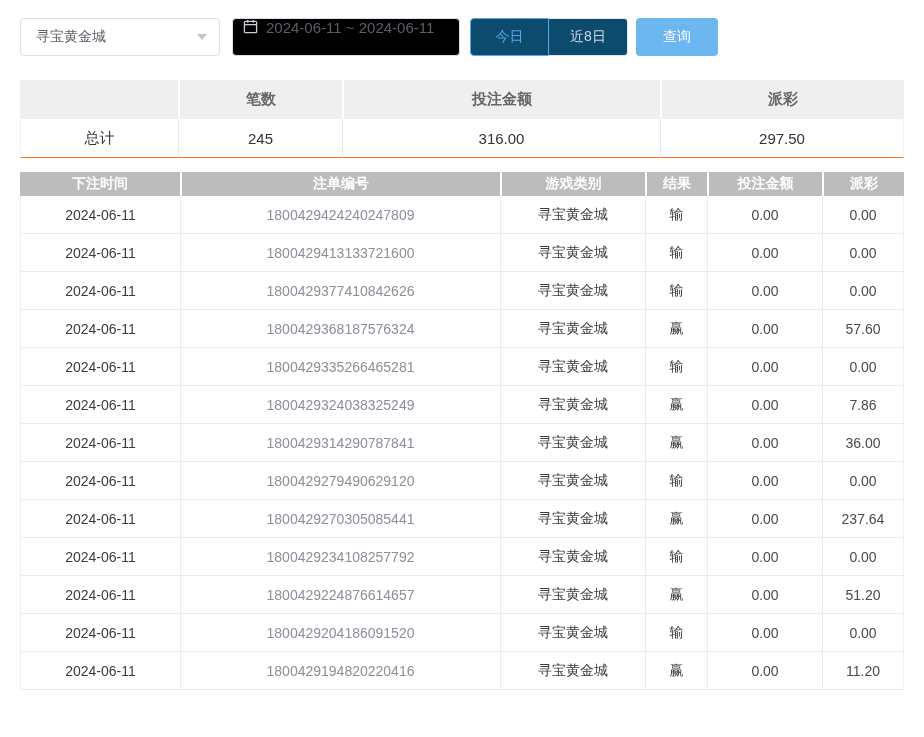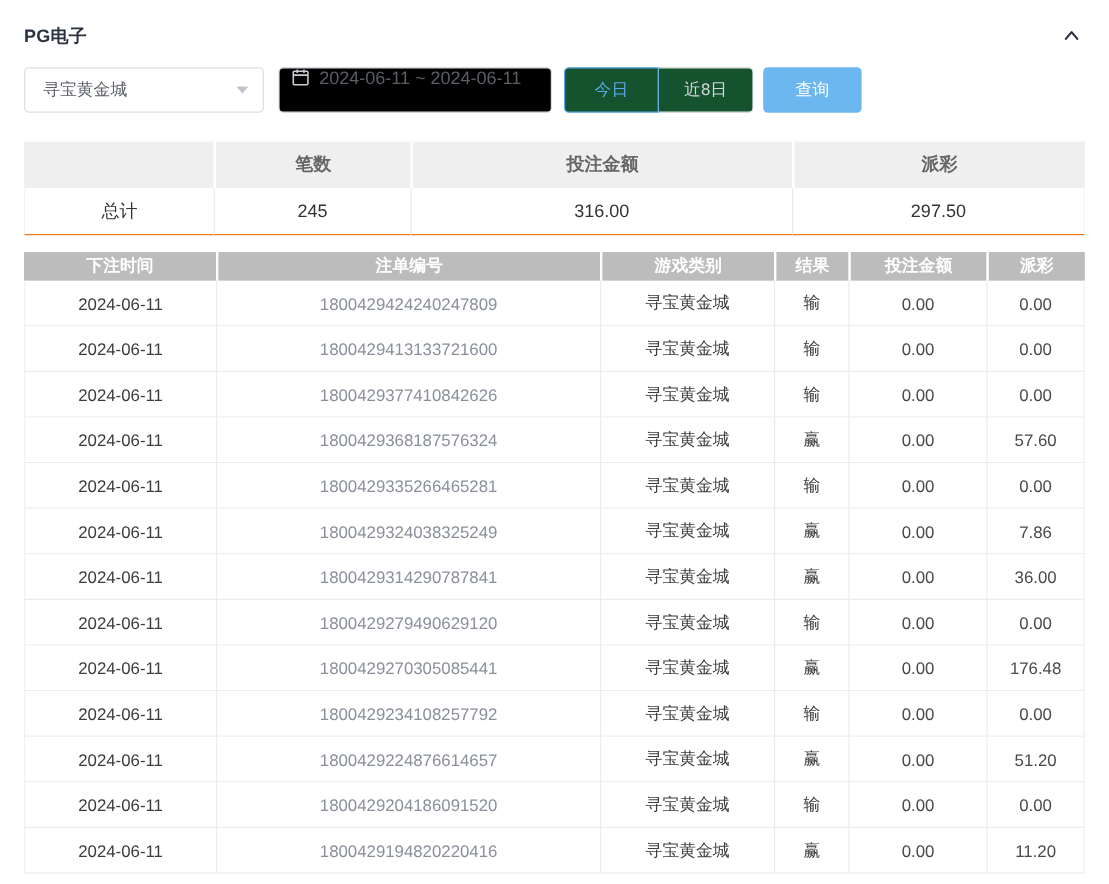--- a/index.html
+++ b/index.html
@@ -23,21 +23,21 @@
     padding:0 12px 0 15px; font-size:14px; color:#5a5e66; background:#fff; cursor:pointer;
   }
   .caret-down { width:0; height:0; border-left:5px solid transparent; border-right:5px solid transparent; border-top:6px solid #c0c4cc; }
   .date-box {
     width:228px; height:38px; border:1px solid #dcdfe6; border-radius:4px;
     display:flex; align-items:flex-start; gap:8px; padding:0 10px; margin-left:12px;
     font-size:15px; color:#5a5e66; background:#000000; cursor:pointer; white-space:nowrap;
   }
   .btn-group { display:flex; margin-left:10px; }
   .seg-btn {
-    width:79px; height:38px; background:#14532d; font-size:14px; cursor:pointer;
+    width:79px; height:38px; background:#0c4a6e; font-size:14px; cursor:pointer;
     border:1px solid #e4e7ed; color:#d2d5db; position:relative;
   }
   .seg-btn.first { border-radius:4px 0 0 4px; }
   .seg-btn.last  { border-radius:0 4px 4px 0; border-left:none; }
   .seg-btn.mid   { border-left:none; }
   .seg-btn.active { border:1px solid #59a8ea; color:#59a8ea; z-index:1; }
   .search-btn {
     width:82px; height:38px; margin-left:8px; border:none; border-radius:4px;
     background:#6cb7f0; color:#fff; font-size:14px; cursor:pointer;
   }
@@ -70,30 +70,20 @@
   .bet-table td:first-child { border-left:1px solid #f0f0f0; }
   .bet-table td:last-child  { border-right:1px solid #f0f0f0; }
   .bet-table td.col-1 { color:#8a8f99; }
   .bet-table td.col-4, .bet-table td.col-5 { color:#4a4a4a; }
 </style>
 </head>
 <body>
 
 <div class="inner">
 
-  <div class="panel-header">
-    <span class="panel-title">PG电子</span>
-    <button class="collapse-btn">
-      <span style="display:flex;">
-        <svg width="16" height="16" viewBox="0 0 20 20" fill="none">
-          <polyline points="4,13 10,6 16,13" stroke="#2b3340" stroke-width="2.2" stroke-linecap="round" stroke-linejoin="round"></polyline>
-        </svg>
-      </span>
-    </button>
-  </div>
 
   <div class="filter-row">
     <div class="select-box">
       <span>寻宝黄金城</span>
       <span class="caret-down"></span>
     </div>
 
     <div class="date-box">
       <span style="display:flex;">
         <svg width="15" height="15" viewBox="0 0 16 16" fill="none">
@@ -222,21 +212,21 @@
           <td class="col-3">输</td>
           <td class="col-4">0.00</td>
           <td class="col-5">0.00</td>
         </tr>
         <tr>
           <td class="col-0">2024-06-11</td>
           <td class="col-1">1800429270305085441</td>
           <td class="col-2">寻宝黄金城</td>
           <td class="col-3">赢</td>
           <td class="col-4">0.00</td>
-          <td class="col-5">176.48</td>
+          <td class="col-5">237.64</td>
         </tr>
         <tr>
           <td class="col-0">2024-06-11</td>
           <td class="col-1">1800429234108257792</td>
           <td class="col-2">寻宝黄金城</td>
           <td class="col-3">输</td>
           <td class="col-4">0.00</td>
           <td class="col-5">0.00</td>
         </tr>
         <tr>

